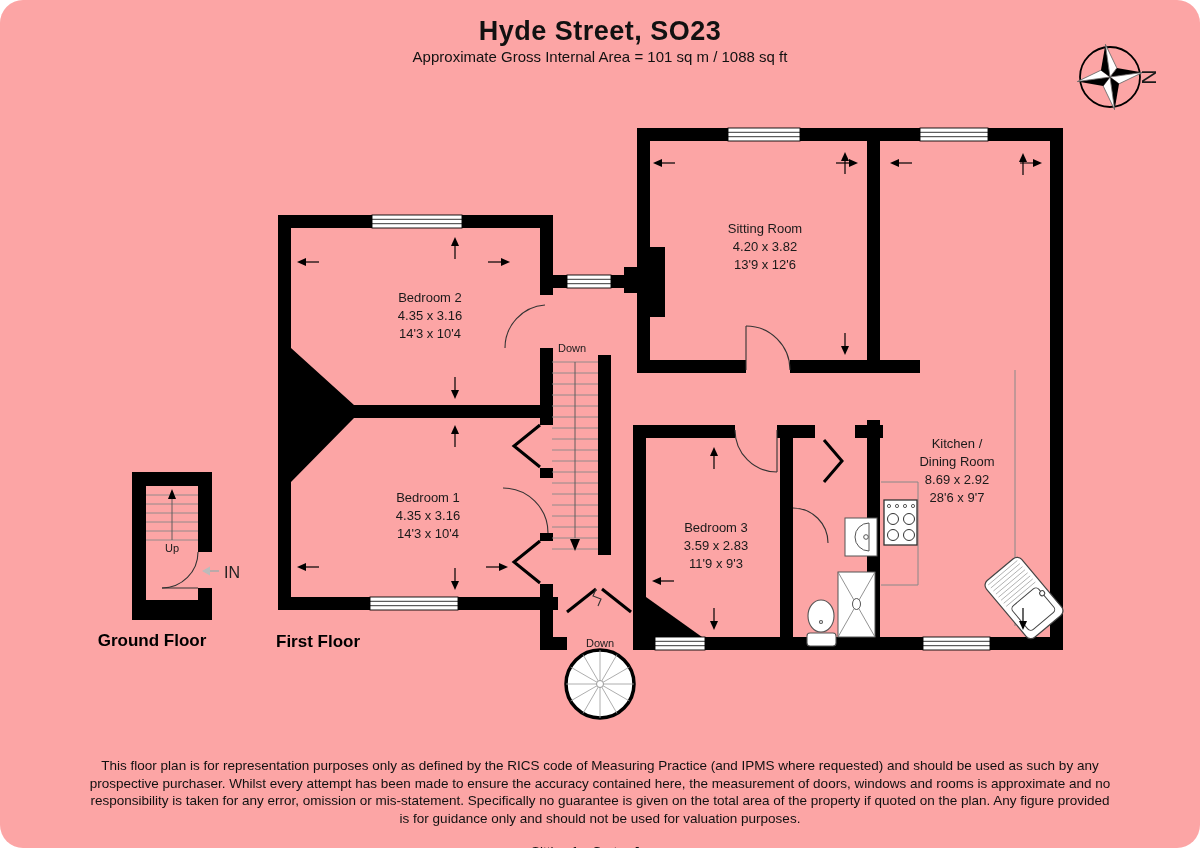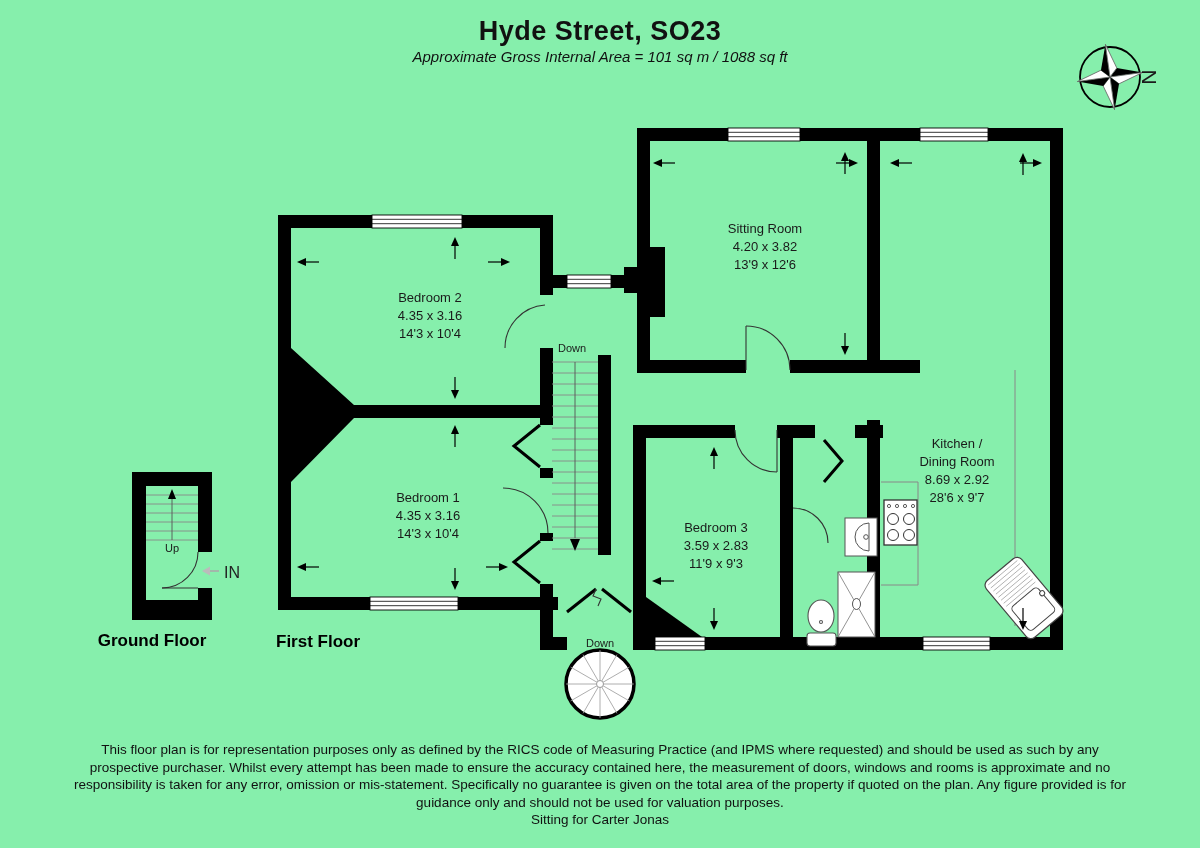--- a/index.html
+++ b/index.html
@@ -1,24 +1,24 @@
 <!DOCTYPE html>
 <html><head>
 <meta charset="utf-8">
 <style>
   html,body{margin:0;padding:0;background:#fff;}
-  .page{position:relative;width:1200px;height:848px;background:#86efac;overflow:hidden;
-        font-family:"Liberation Sans",sans-serif;color:#111;}
+  .page{position:relative;width:1200px;height:848px;background:#fca5a5;overflow:hidden;
+        font-family:"Liberation Sans",sans-serif;color:#111;border-radius:23px;}
   .hdr{position:absolute;left:0;right:0;text-align:center;}
   .hdr-title{top:16px;font-size:27px;font-weight:bold;letter-spacing:0.5px;}
-  .hdr-sub{top:48px;font-size:15px;font-style:italic;}
+  .hdr-sub{top:48px;font-size:15px;}
   .plan-svg{position:absolute;left:0;top:0;}
   .footer{position:absolute;left:72px;width:1056px;top:741px;text-align:center;
           font-size:13.5px;line-height:1.3;color:#111;}
-  .footer p{margin:0;}
+  .footer p{margin:16px;}
   svg text{font-family:"Liberation Sans",sans-serif;fill:#1a1a1a;}
   .room-name,.room-dim{font-size:13px;}
   .stair-lbl{font-size:11px;}
   .floor-lbl{font-size:17px;font-weight:bold;fill:#000;}
   .in-lbl{font-size:16px;fill:#222;}
 </style>
 </head>
 <body>
 
 <div class="page">

